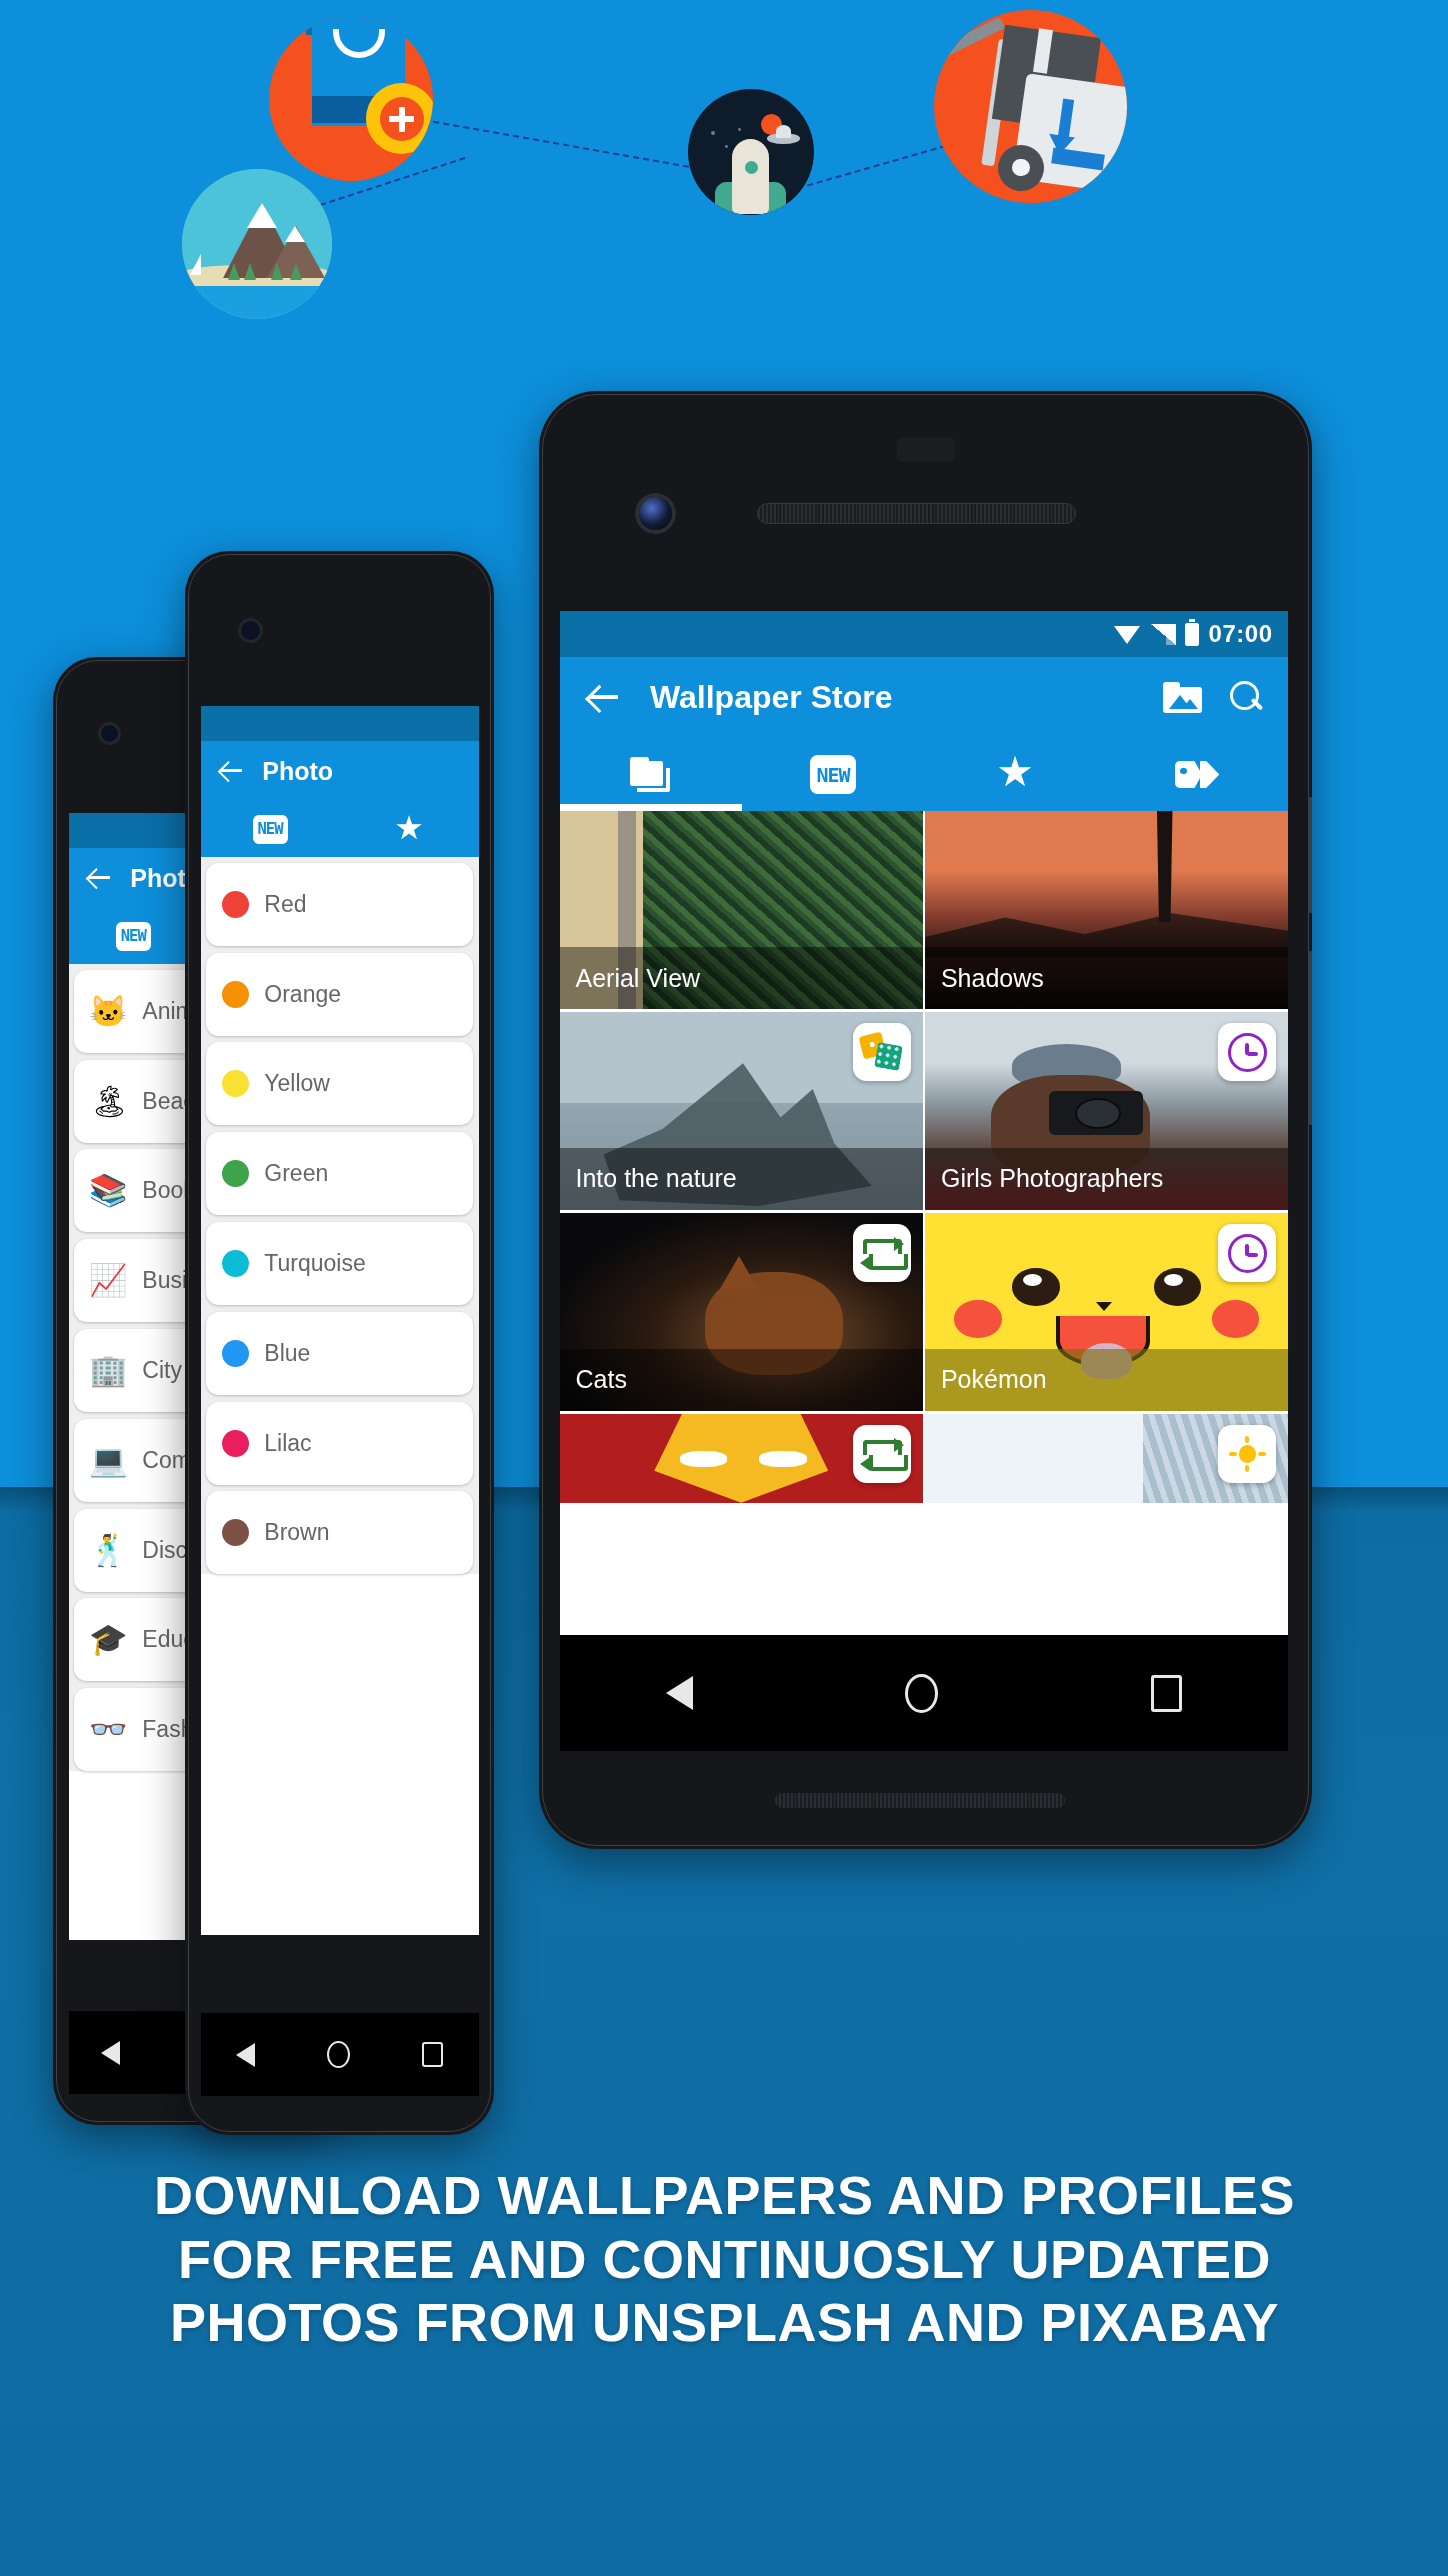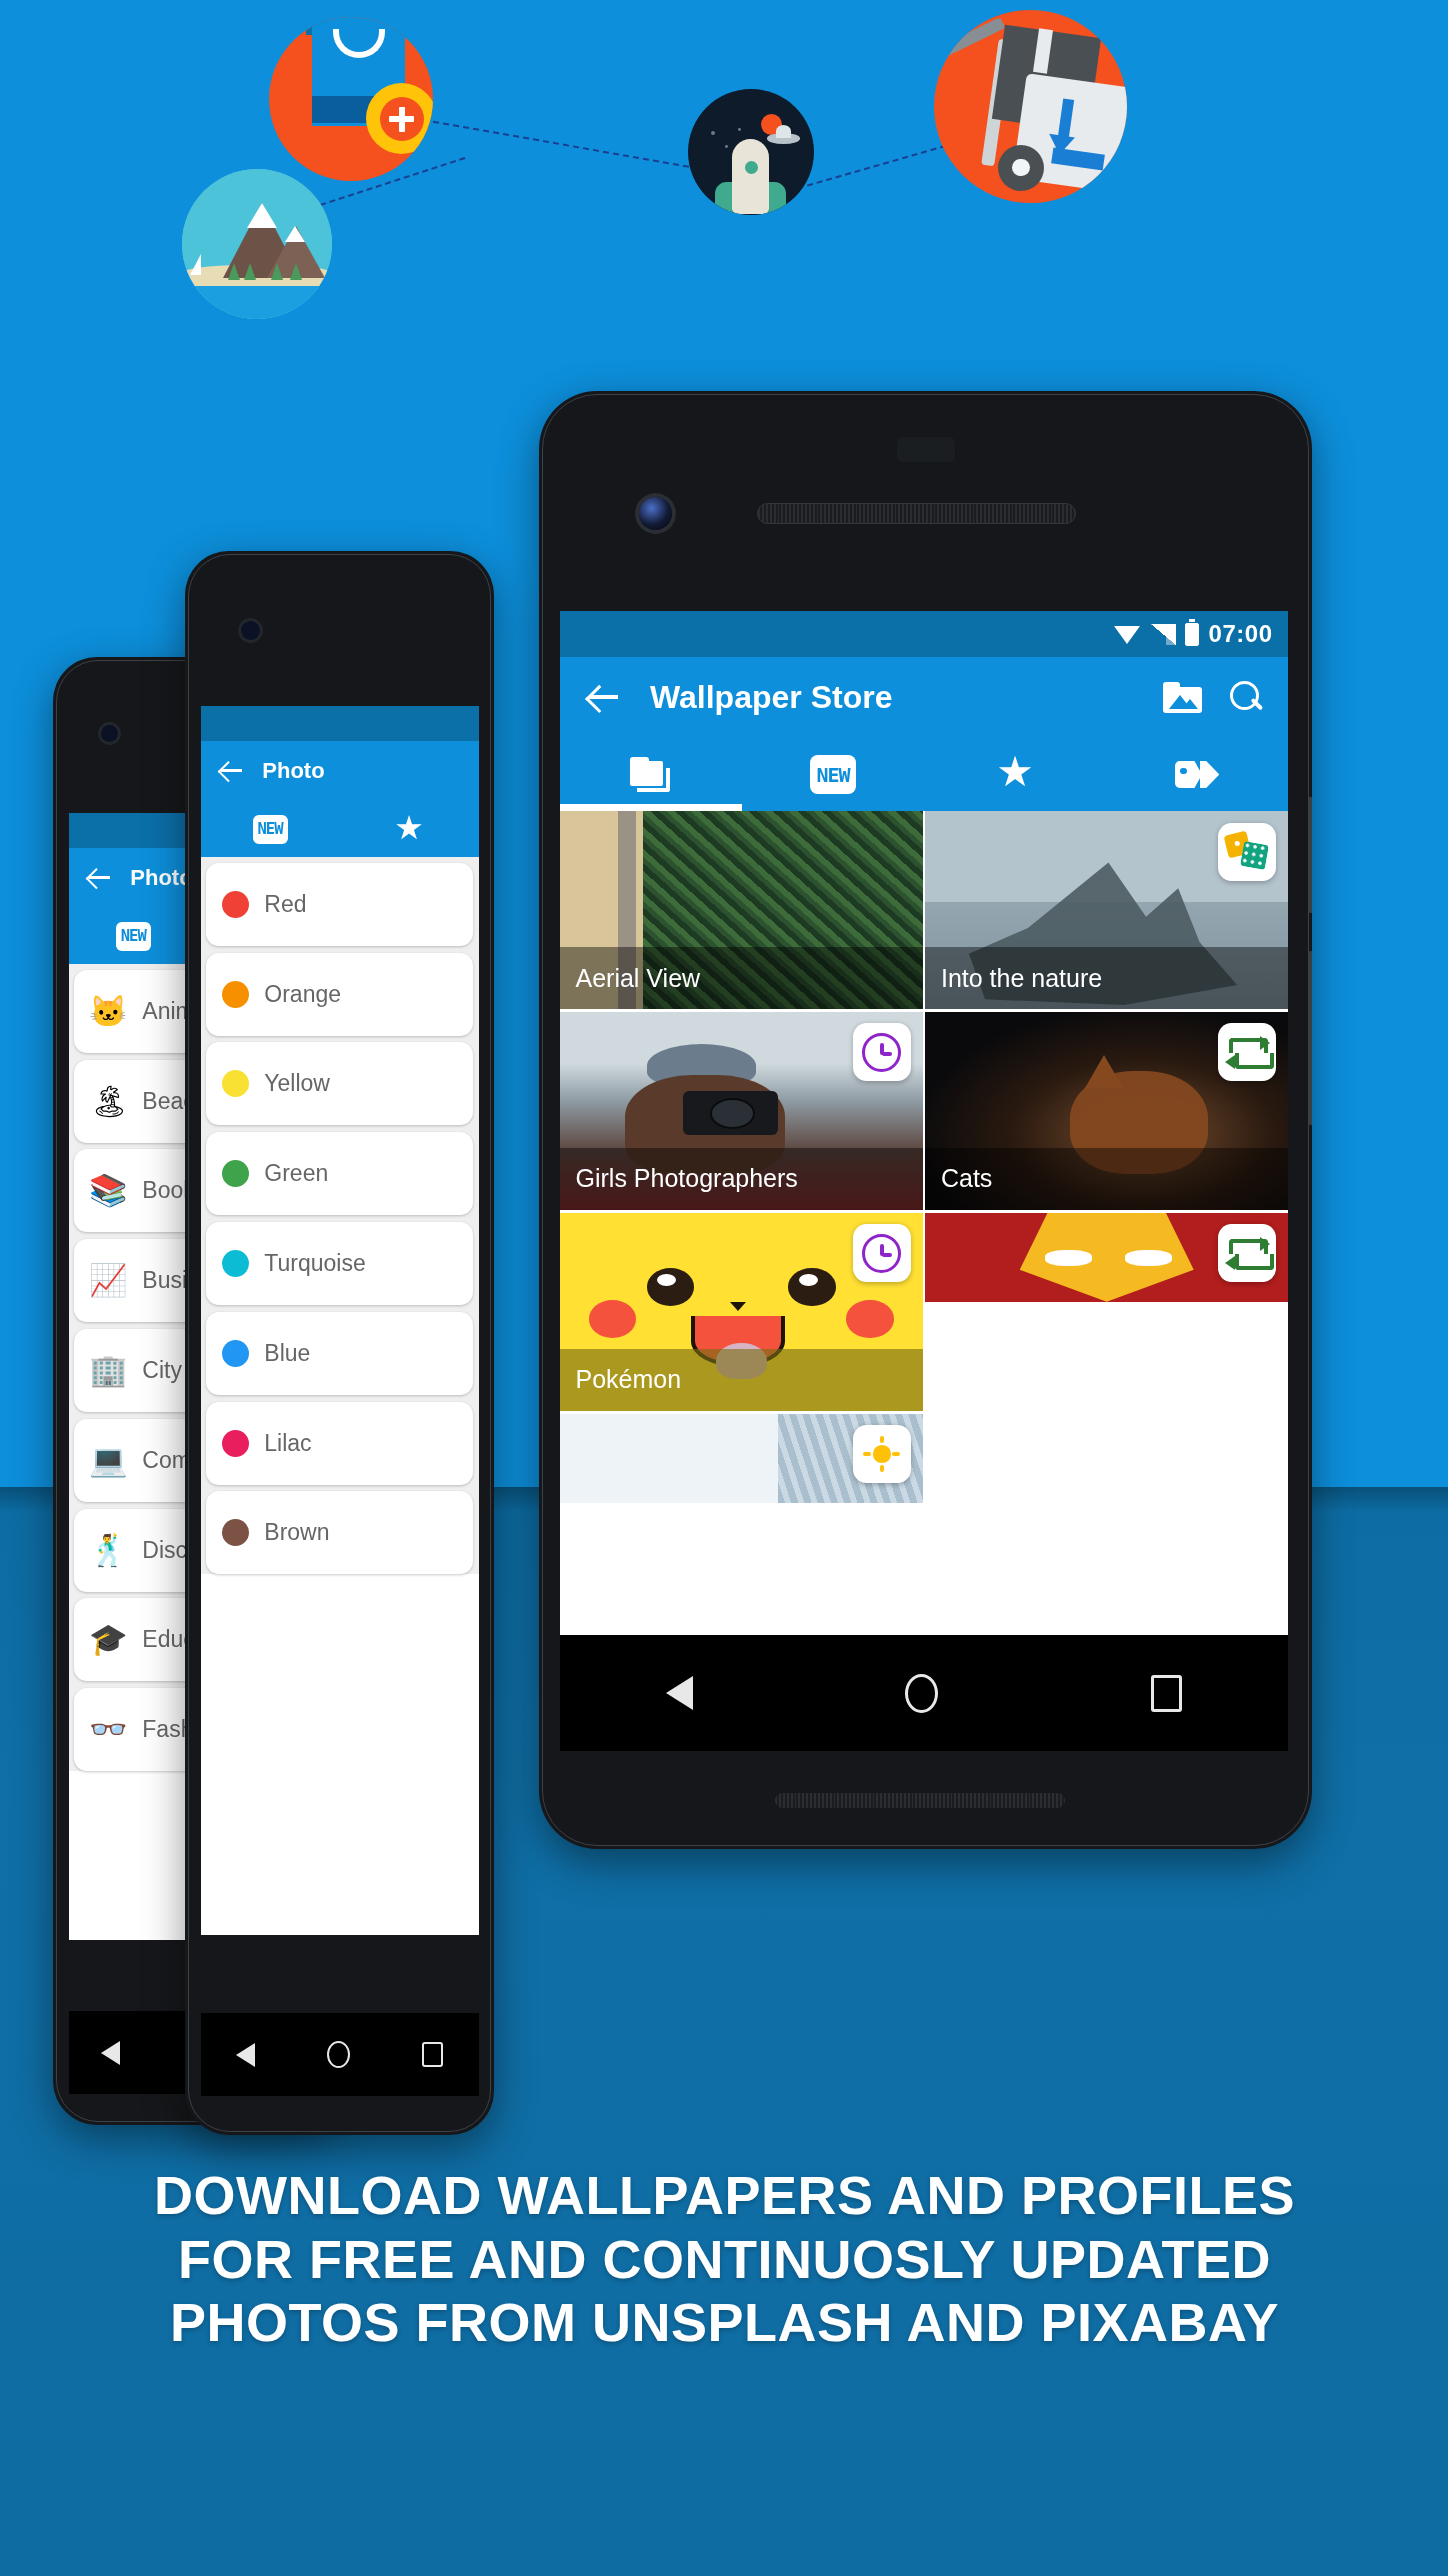--- a/index.html
+++ b/index.html
@@ -264,21 +264,21 @@
   .nav-home{width:33px;height:39px;border:3.9px solid #e8e8e8;border-radius:50%;}
   .nav-rec{width:31px;height:37px;border:3.9px solid #e8e8e8;border-radius:2.9px;}
   .navbar-sm{height:83px;}
   .navbar-sm .nav-back{border-top-width:12.6px;border-bottom-width:12.6px;border-right-width:19.3px;}
   .navbar-sm .nav-home{width:23px;height:27px;border-width:2.9px;}
   .navbar-sm .nav-rec{width:21px;height:25px;border-width:2.9px;}
 
   
   .sm .statusbar{height:35px;}
   .sm .appbar{height:60px;padding:0 17.4px;gap:17.4px;}
-  .sm .appbar-title{font-size:22px;}
+  .sm .appbar-title{font-size:25px;}
   .sm .ic-back{width:27px;height:27px;}
   .sm .ic-back:before{left:2.9px;top:11.6px;width:21px;height:2.9px;}
   .sm .ic-back:after{left:2.9px;top:6.8px;width:12.6px;height:12.6px;border-width:2.9px;}
   .sm .tabbar{height:56px;}
   .sm .ic-new{width:35px;height:29px;font-size:15.5px;border-radius:5.8px;}
   .sm .ic-star{font-size:33px;line-height:25px;width:33px;height:29px;}
   .sm .list-item{height:83px;margin:0 5.8px 6.8px 5.8px;padding-left:15.5px;gap:15.5px;}
   .sm .list-item .lbl{font-size:23px;}
   .sm .list-item .emoji{font-size:31px;width:37px;}
   .sm .dot{width:27px;height:27px;}
@@ -520,20 +520,24 @@
       <div class="tab-ind"></div>
     </div>
 
     <div class="grid">
 
       <div class="cell">
         <div class="ph-aerial"></div>
         <div class="label">Aerial View</div>
       </div>
 
+      <div class="cell">
+        <div class="ph-shadows"></div>
+        <div class="label">Shadows</div>
+      </div>
 
       <div class="cell">
         <div class="ph-nature">
             <div class="wolf"></div>
           </div>
         <div class="badge">
             <span class="bd-cards">
               <i></i>
               <b></b>
             </span>

